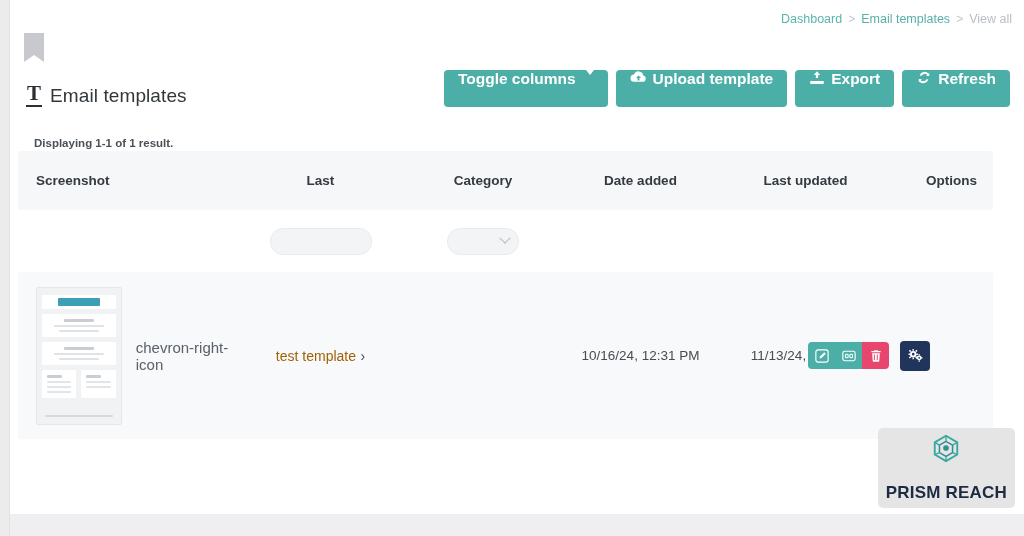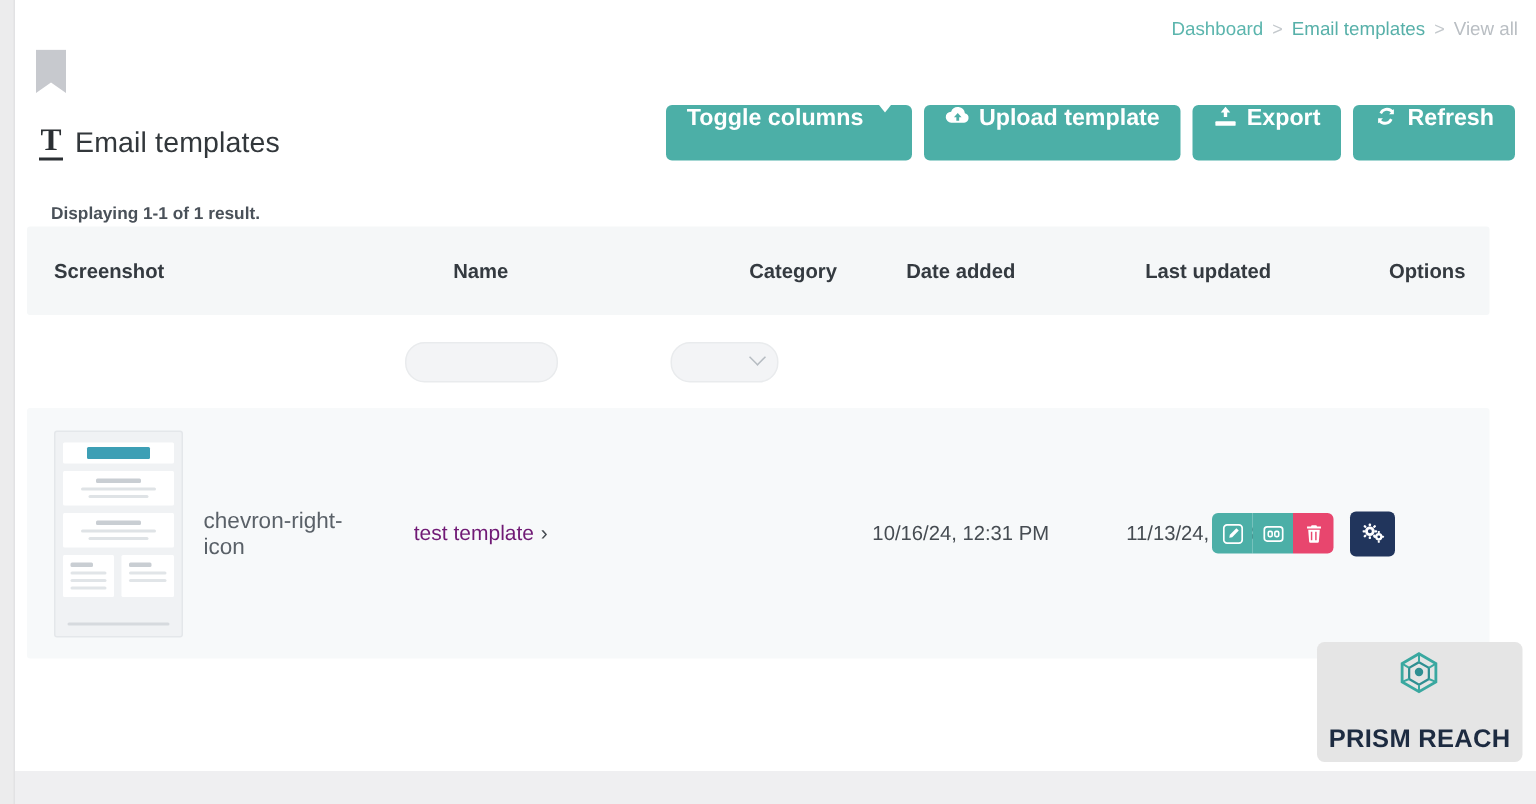--- a/index.html
+++ b/index.html
@@ -106,21 +106,21 @@
     height: 59px;
     display: flex; align-items: center;
     border-radius: 2px;
   }
   .th {
     font-size: 13.5px; font-weight: 700; color: #343a40;
     text-align: center;
   }
   .col-screenshot { width: 215px; text-align: left; padding-left: 18px; }
   .col-name { width: 175px; }
-  .col-category { width: 150px; text-align: right; }
+  .col-category { width: 150px; }
   .col-date { width: 165px; }
   .col-updated { width: 165px; }
   .col-options { width: 105px; text-align: right; padding-right: 16px; }
 
   .filter-row {
     height: 62px;
     display: flex; align-items: center;
     background: #ffffff;
   }
   .filter-input {
@@ -189,21 +189,21 @@
   .tm-line-l { width: 100%; height: 2px; background: #e1e5e8; border-radius: 1px; }
   .tm-foot { margin-top: auto; width: 92%; height: 2px; background: #d6dade;
              border-radius: 1px; align-self: center; }
   .row-chevron {
     font-size: 15px; color: #5a6168; font-weight: 400;
   }
   .cell-text {
     font-size: 14px; color: #454b51;
   }
   .name-cell { width: 175px; text-align: center; }
-  .name-cell .nm { color: #701a75; }
+  .name-cell .nm { color: #a16207; }
   .cat-cell { width: 150px; }
   .date-cell { width: 165px; text-align: center; font-size: 13.5px; color: #464c52; }
   .upd-cell { width: 165px; text-align: center; font-size: 13.5px; color: #464c52; }
   .opt-cell {
     width: 105px; display: flex; align-items: center; justify-content: flex-end;
     padding-right: 16px;
   }
   .action-group {
     position: absolute; right: 63px; top: 50%;
     transform: translateY(-50%);
@@ -293,21 +293,21 @@
         <span>Refresh</span>
       </button>
     </div>
 
     <div class="result-count">Displaying 1-1 of 1 result.</div>
 
     <div class="table">
 
       <div class="thead">
         <div class="th col-screenshot">Screenshot</div>
-        <div class="th col-name">Name</div>
+        <div class="th col-name">Last</div>
         <div class="th col-category">Category</div>
         <div class="th col-date">Date added</div>
         <div class="th col-updated">Last updated</div>
         <div class="th col-options">Options</div>
       </div>
 
       <div class="filter-row">
         <div class="col-screenshot"></div>
         <div class="col-name cell-wrap">
           <input class="filter-input" type="text" placeholder="" style="">

